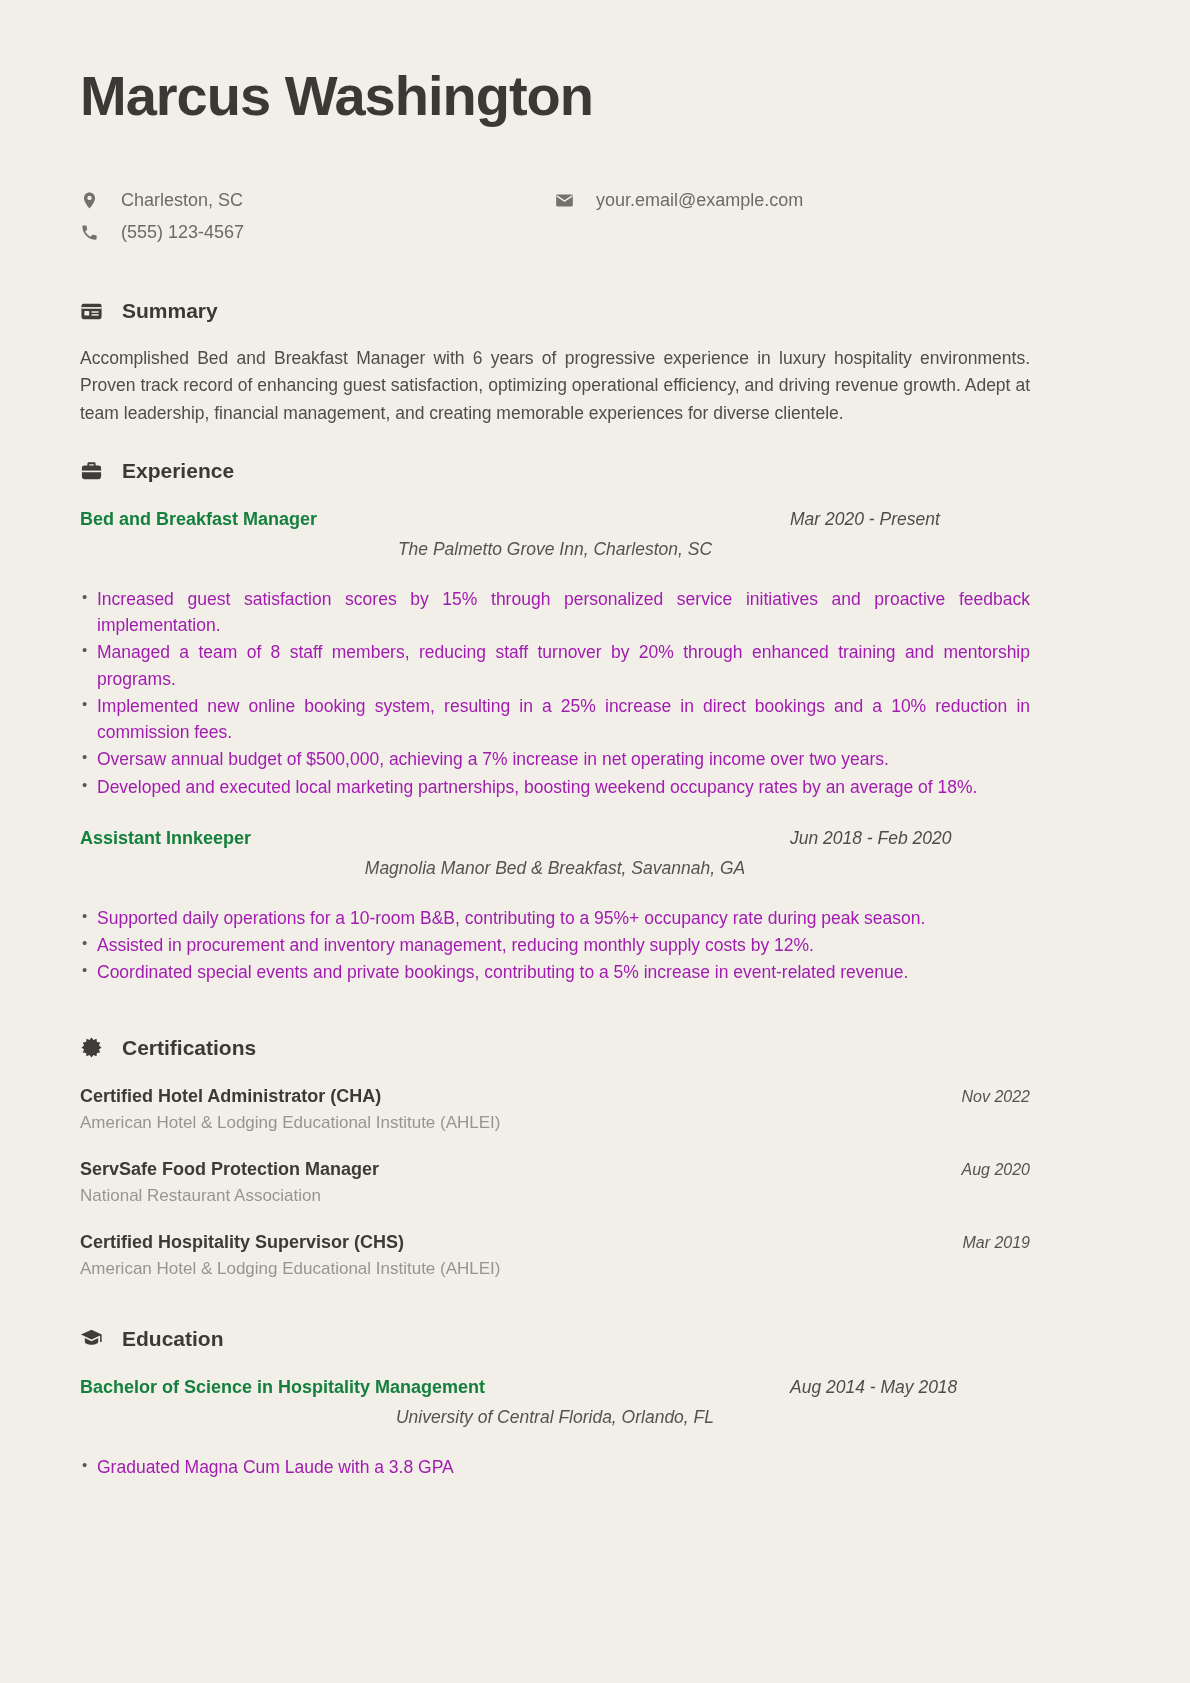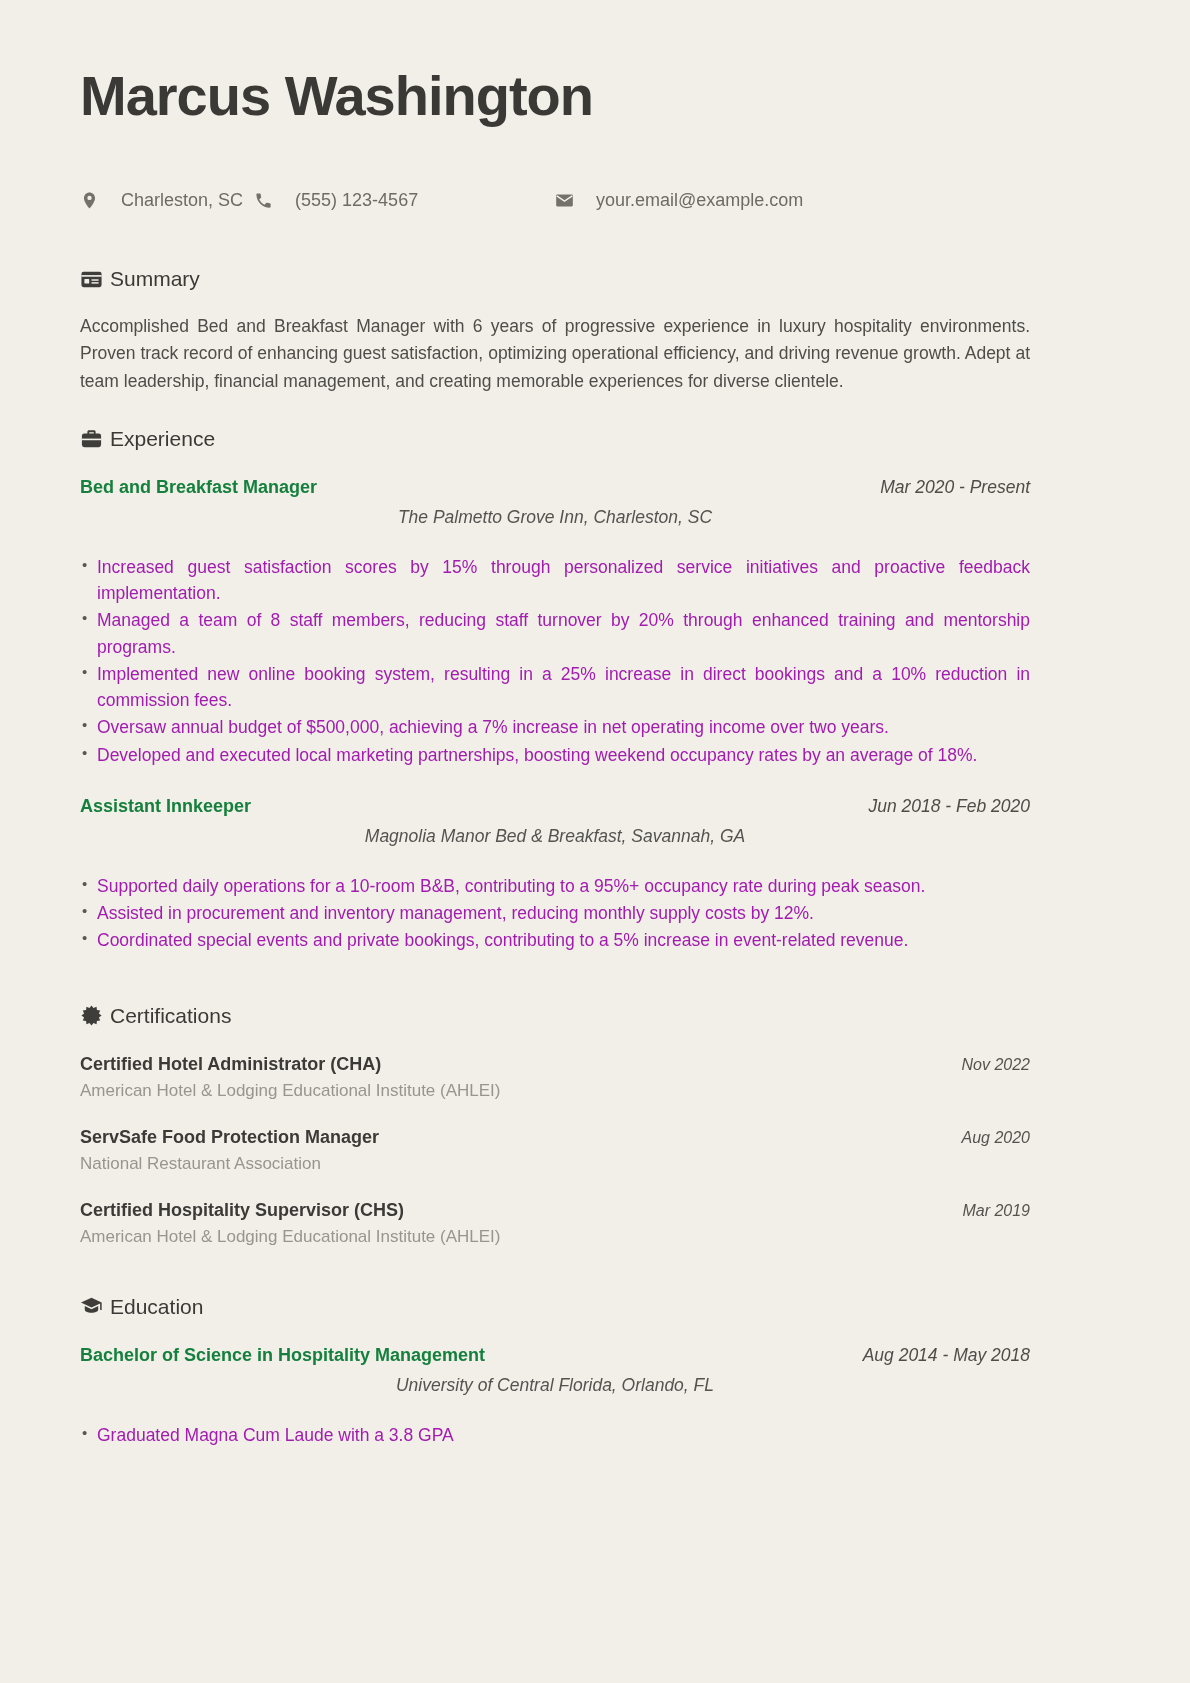--- a/index.html
+++ b/index.html
@@ -19,38 +19,38 @@
     color: #3b3936;
     letter-spacing: -1px;
     line-height: 1.0;
   }
   
   .contact {
     margin-top: 66px;
     display: grid;
     grid-template-columns: 1fr 1fr;
   }
-  .contact-col { display: flex; flex-direction: row; gap: 11px; }
+  .contact-col { display: flex; flex-direction: column; gap: 11px; }
   .contact-item {
     display: flex;
     align-items: center;
     gap: 22px;
     font-size: 18px;
     color: #6e6b65;
   }
   .contact-item .ico { width: 19px; height: 19px; flex: 0 0 auto; color: #74716b; display: inline-flex; }
   .ico svg { width: 100%; height: 100%; display: block; }
   
   .section { margin-top: 52px; }
   .section-head {
     display: flex;
     align-items: center;
-    gap: 7px;
+    gap: 19px;
     font-size: 21px;
-    font-weight: 400;
+    font-weight: 700;
     color: #3b3936;
   }
   .section-head .ico { width: 23px; height: 23px; color: #3f3d3a; display: inline-flex; }
   .summary-text {
     margin-top: 22px;
     font-size: 17.5px;
     line-height: 1.56;
     color: #4f4d49;
     text-align: justify;
     hyphens: auto;
@@ -59,21 +59,21 @@
   
   .entry { margin-top: 28px; }
   .entry-header { display: flex; align-items: baseline; }
   .entry-title { flex: 1; font-size: 18px; font-weight: 700; color: #15803d; }
   .entry-dates {
     width: 240px;
     flex: 0 0 auto;
     font-size: 17.5px;
     font-style: italic;
     color: #4f4d49;
-    text-align: right;
+    text-align: left;
   }
   .entry-company { margin-top: 9px; font-size: 17.5px; font-style: italic; color: #555350; text-align: center; }
   ul.bullets { margin-top: 26px; list-style: none; }
   ul.bullets li {
     position: relative;
     padding-left: 17px;
     font-size: 17.5px;
     line-height: 1.5;
     color: #a21caf;
     text-align: justify;

